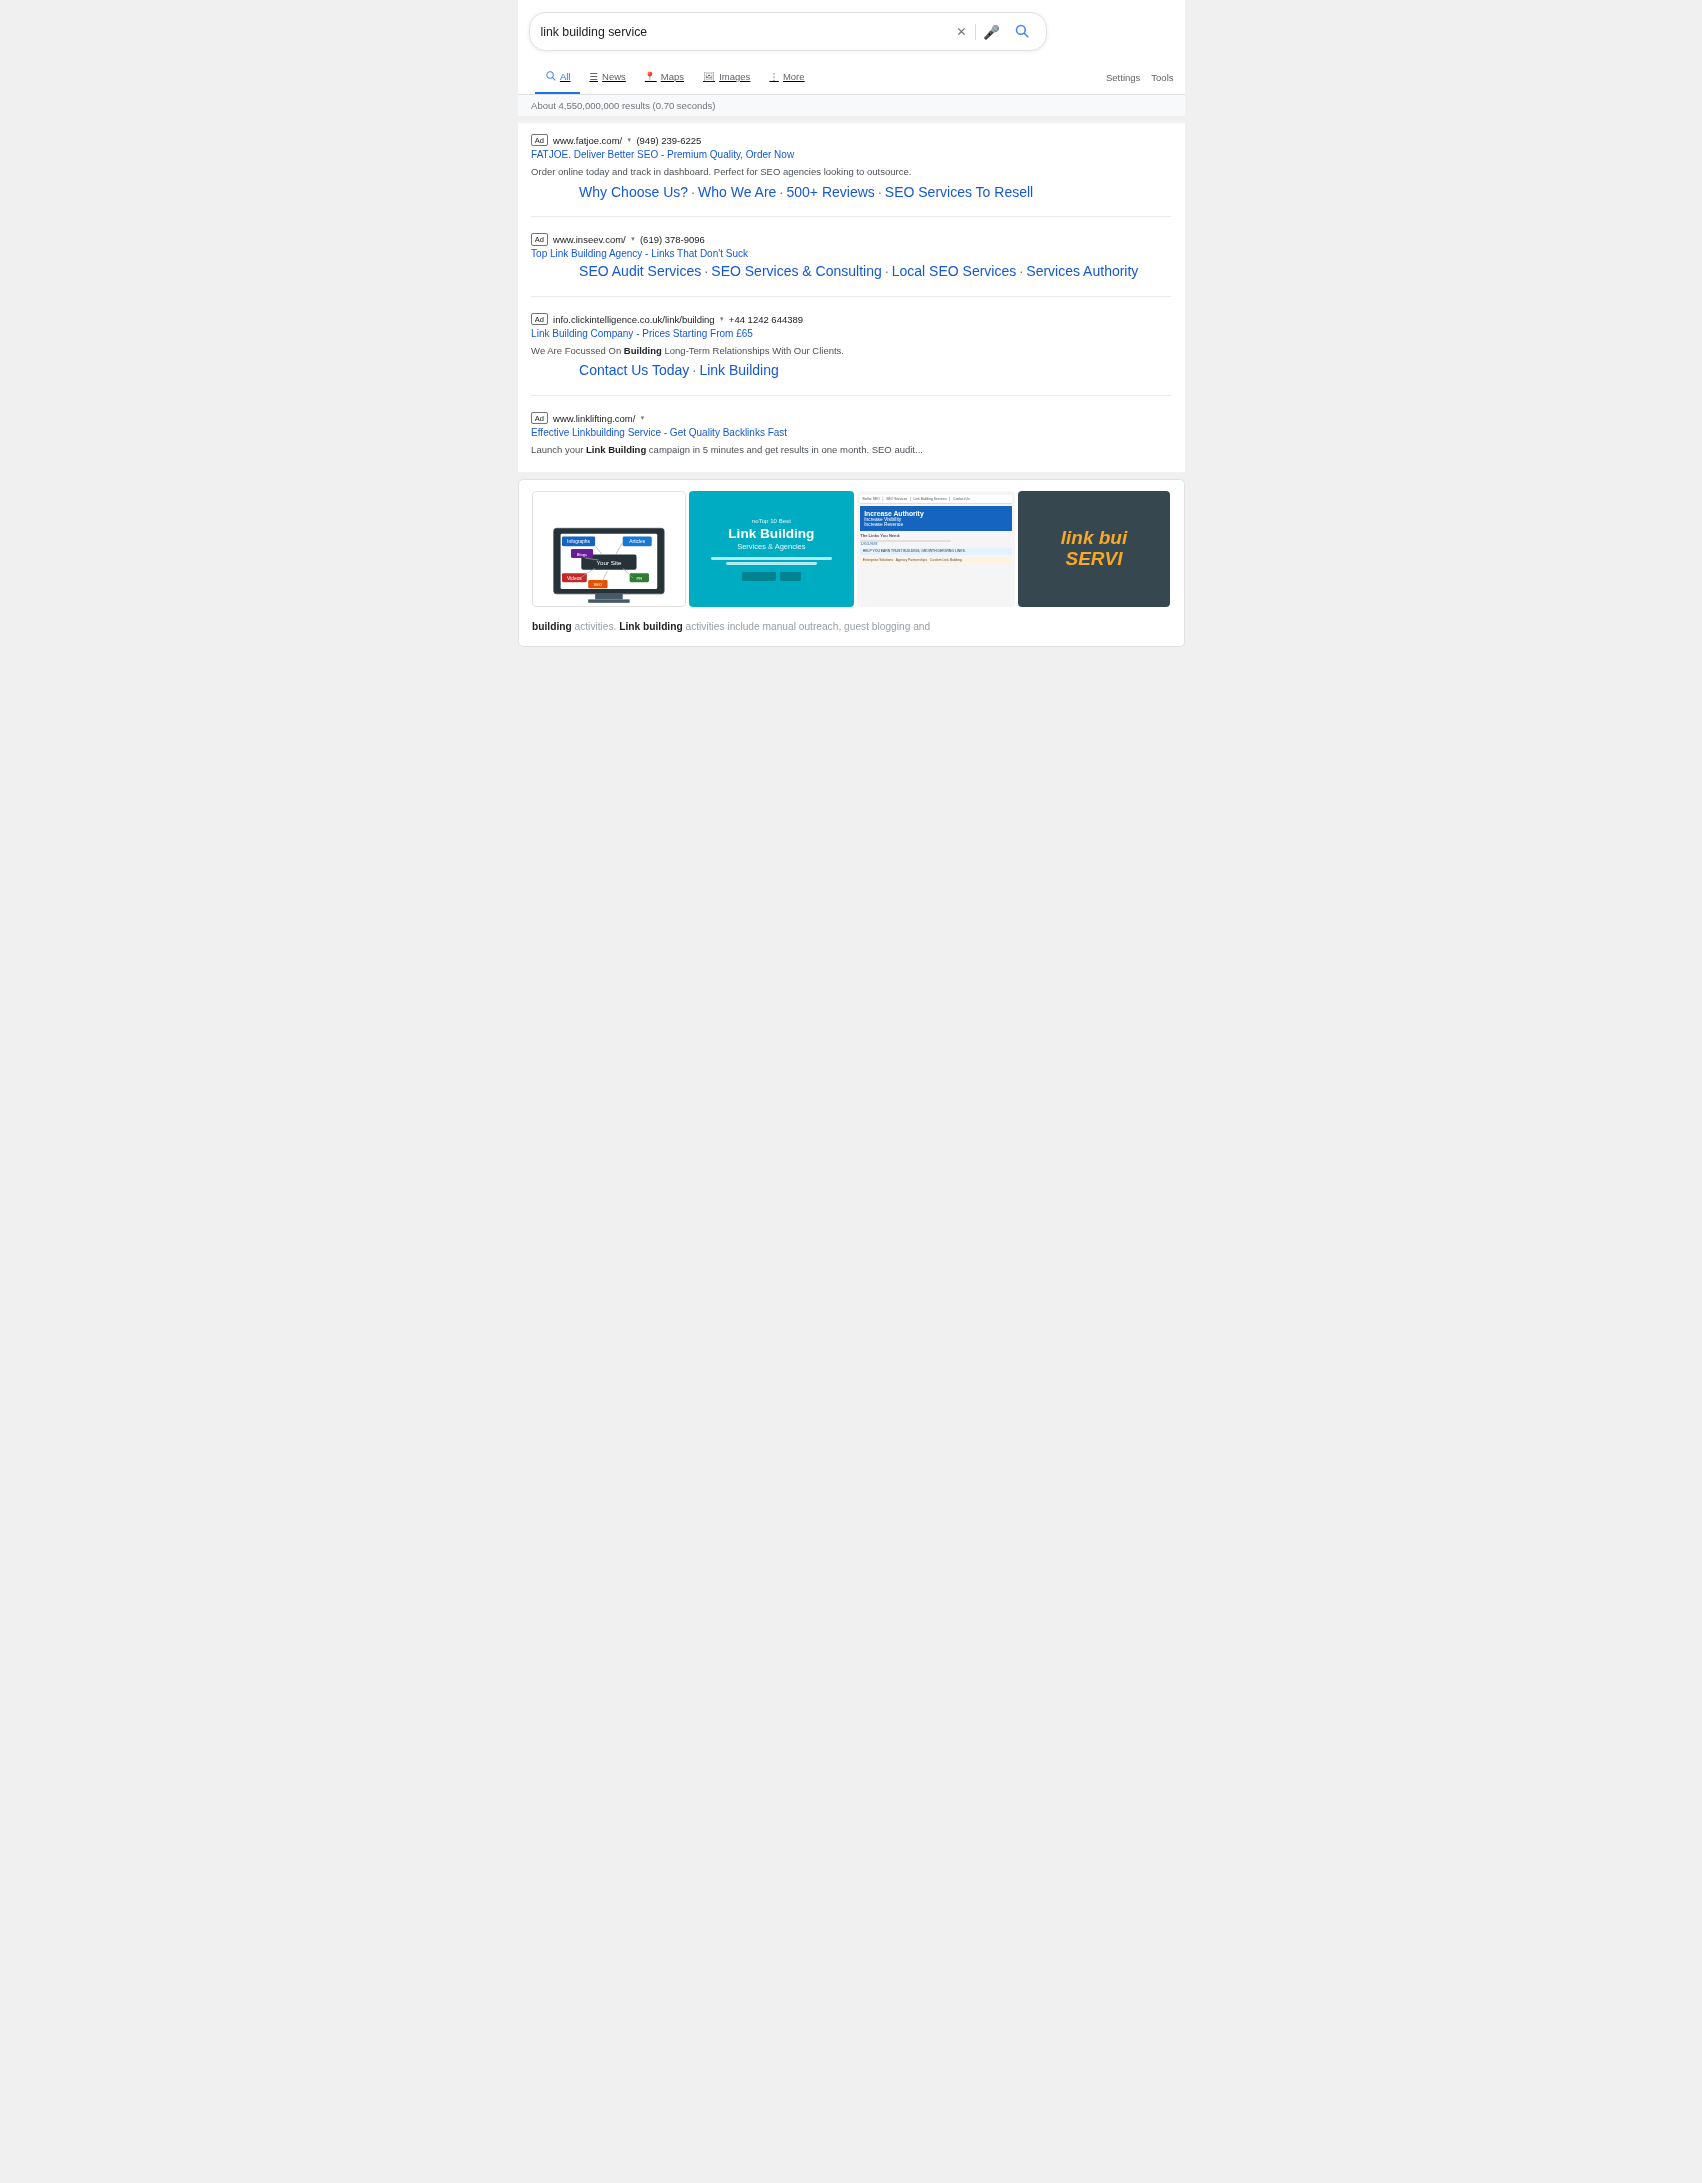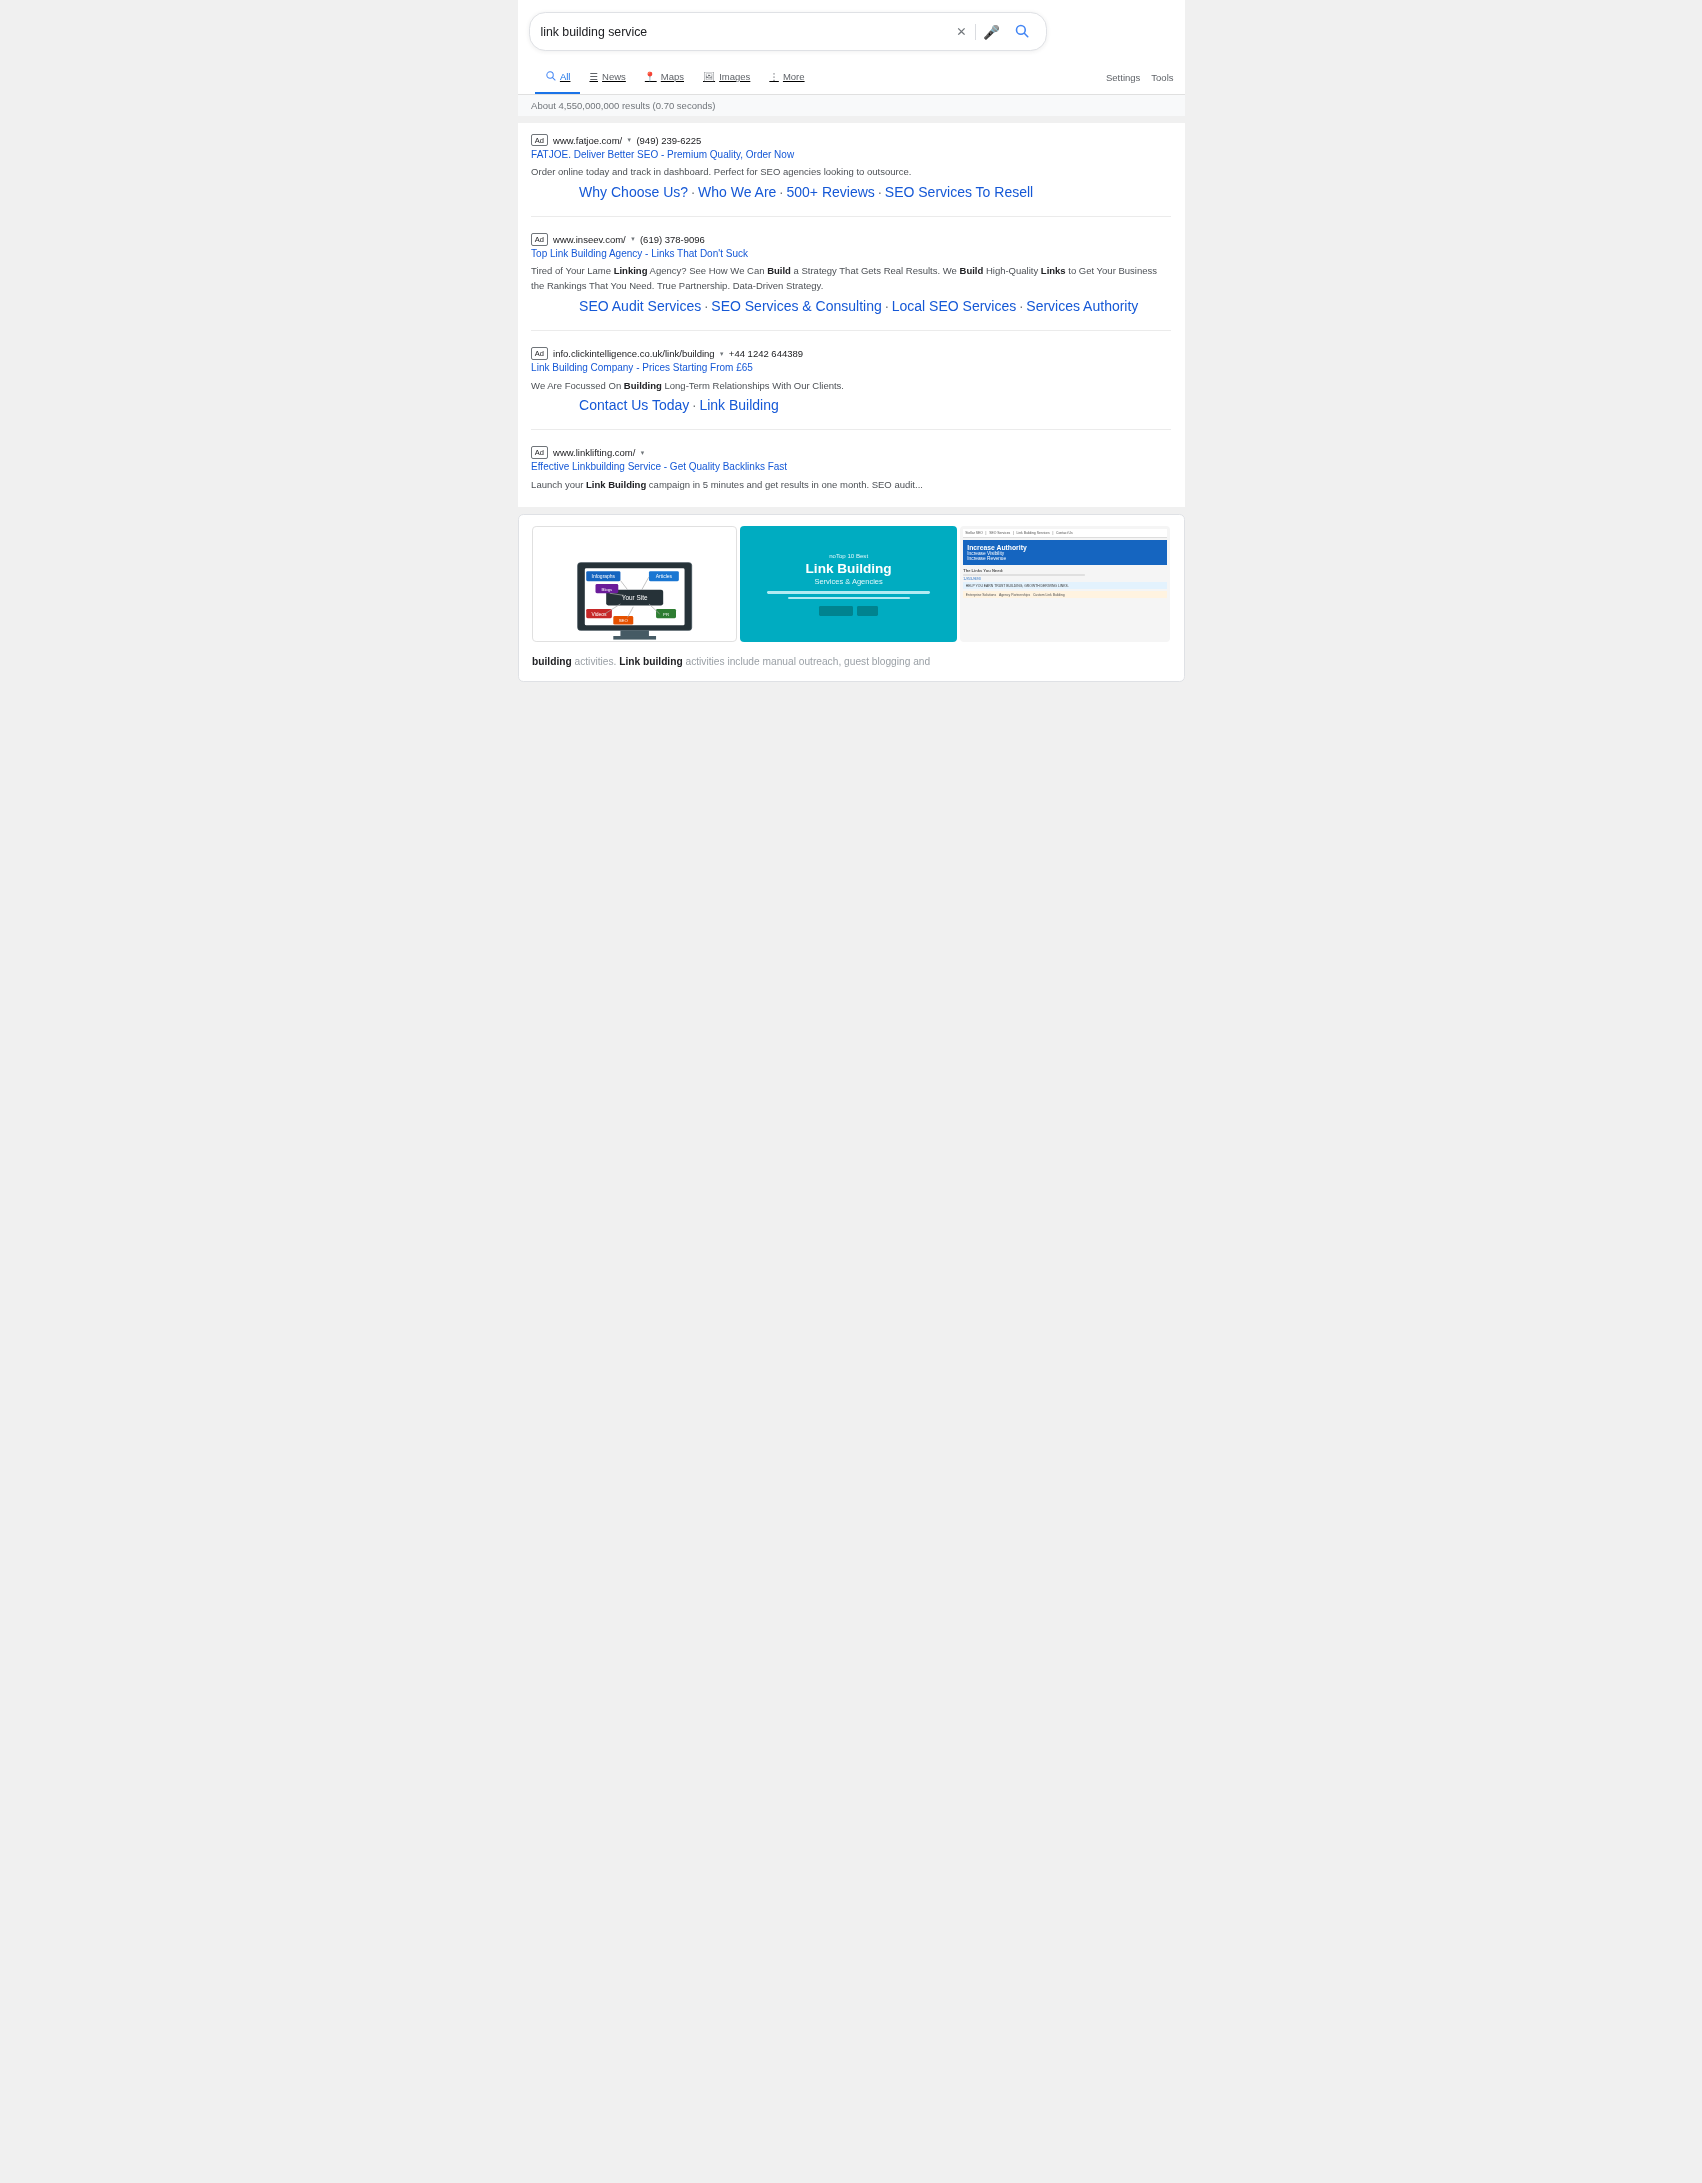--- a/index.html
+++ b/index.html
@@ -370,25 +370,20 @@
   </div>
 
   <div class="ad-block">
     <div class="ad-meta">
       <span class="ad-badge">Ad</span>
       <span class="ad-url">www.inseev.com/</span>
       <span class="ad-dropdown">▾</span>
       <span class="ad-phone">(619) 378-9096</span>
     </div>
     <div class="ad-title">Top Link Building Agency - Links That Don't Suck</div>
-    <div class="ad-desc">
-      Tired of Your Lame <b>Linking</b> Agency? See How We Can <b>Build</b> a Strategy That Gets Real Results.
-      We <b>Build</b> High-Quality <b>Links</b> to Get Your Business the Rankings That You Need. True Partnership.
-      Data-Driven Strategy.
-    </div>
     <div class="ad-sitelinks">
       <span class="ad-sitelink">SEO Audit Services</span>
       <span class="sitelink-sep"> · </span>
       <span class="ad-sitelink">SEO Services &amp; Consulting</span>
       <span class="sitelink-sep"> · </span>
       <span class="ad-sitelink">Local SEO Services</span>
       <span class="sitelink-sep"> · </span>
       <span class="ad-sitelink">Services Authority</span>
     </div>
   </div>
@@ -495,20 +490,25 @@
         <div style="color:#1565c0; font-size:3.4px;">1-953-9693</div>
         <div style="background:#e3f2fd; padding:1.4px 2.7px; margin-top:1.4px; font-size:3.4px; color:#333;">HELP YOU EARN TRUST BUILDING, GROWTH DERIVING LINKS.</div>
       </div>
       <div style="background:#fff3e0; padding:1.4px 2.7px; margin-top:2px; font-size:3.4px; color:#555; display:flex; gap:2.7px;">
         <span>Enterprise Solutions</span>
         <span>Agency Partnerships</span>
         <span>Custom Link Building</span>
       </div>
     </div>
 
+    <div class="img-box fourth-img">
+      <div style="color:#f9a825; font-size:19px; font-weight:900; text-align:center; line-height:1.1; font-style:italic; font-family:'Arial Black', Arial, sans-serif; padding:5.4px;">
+        link bui<br>SERVI
+      </div>
+    </div>
 
   </div>
 
   <div class="knowledge-box" style="border:none; padding:11px 0 0 0; margin:0;">
     <p style="font-size:10.2px; color:#9aa0a6; line-height:1.7;">
       <b>building</b> activities. <b>Link building</b> activities include manual outreach, guest blogging and
     </p>
   </div>
 </div>
 

